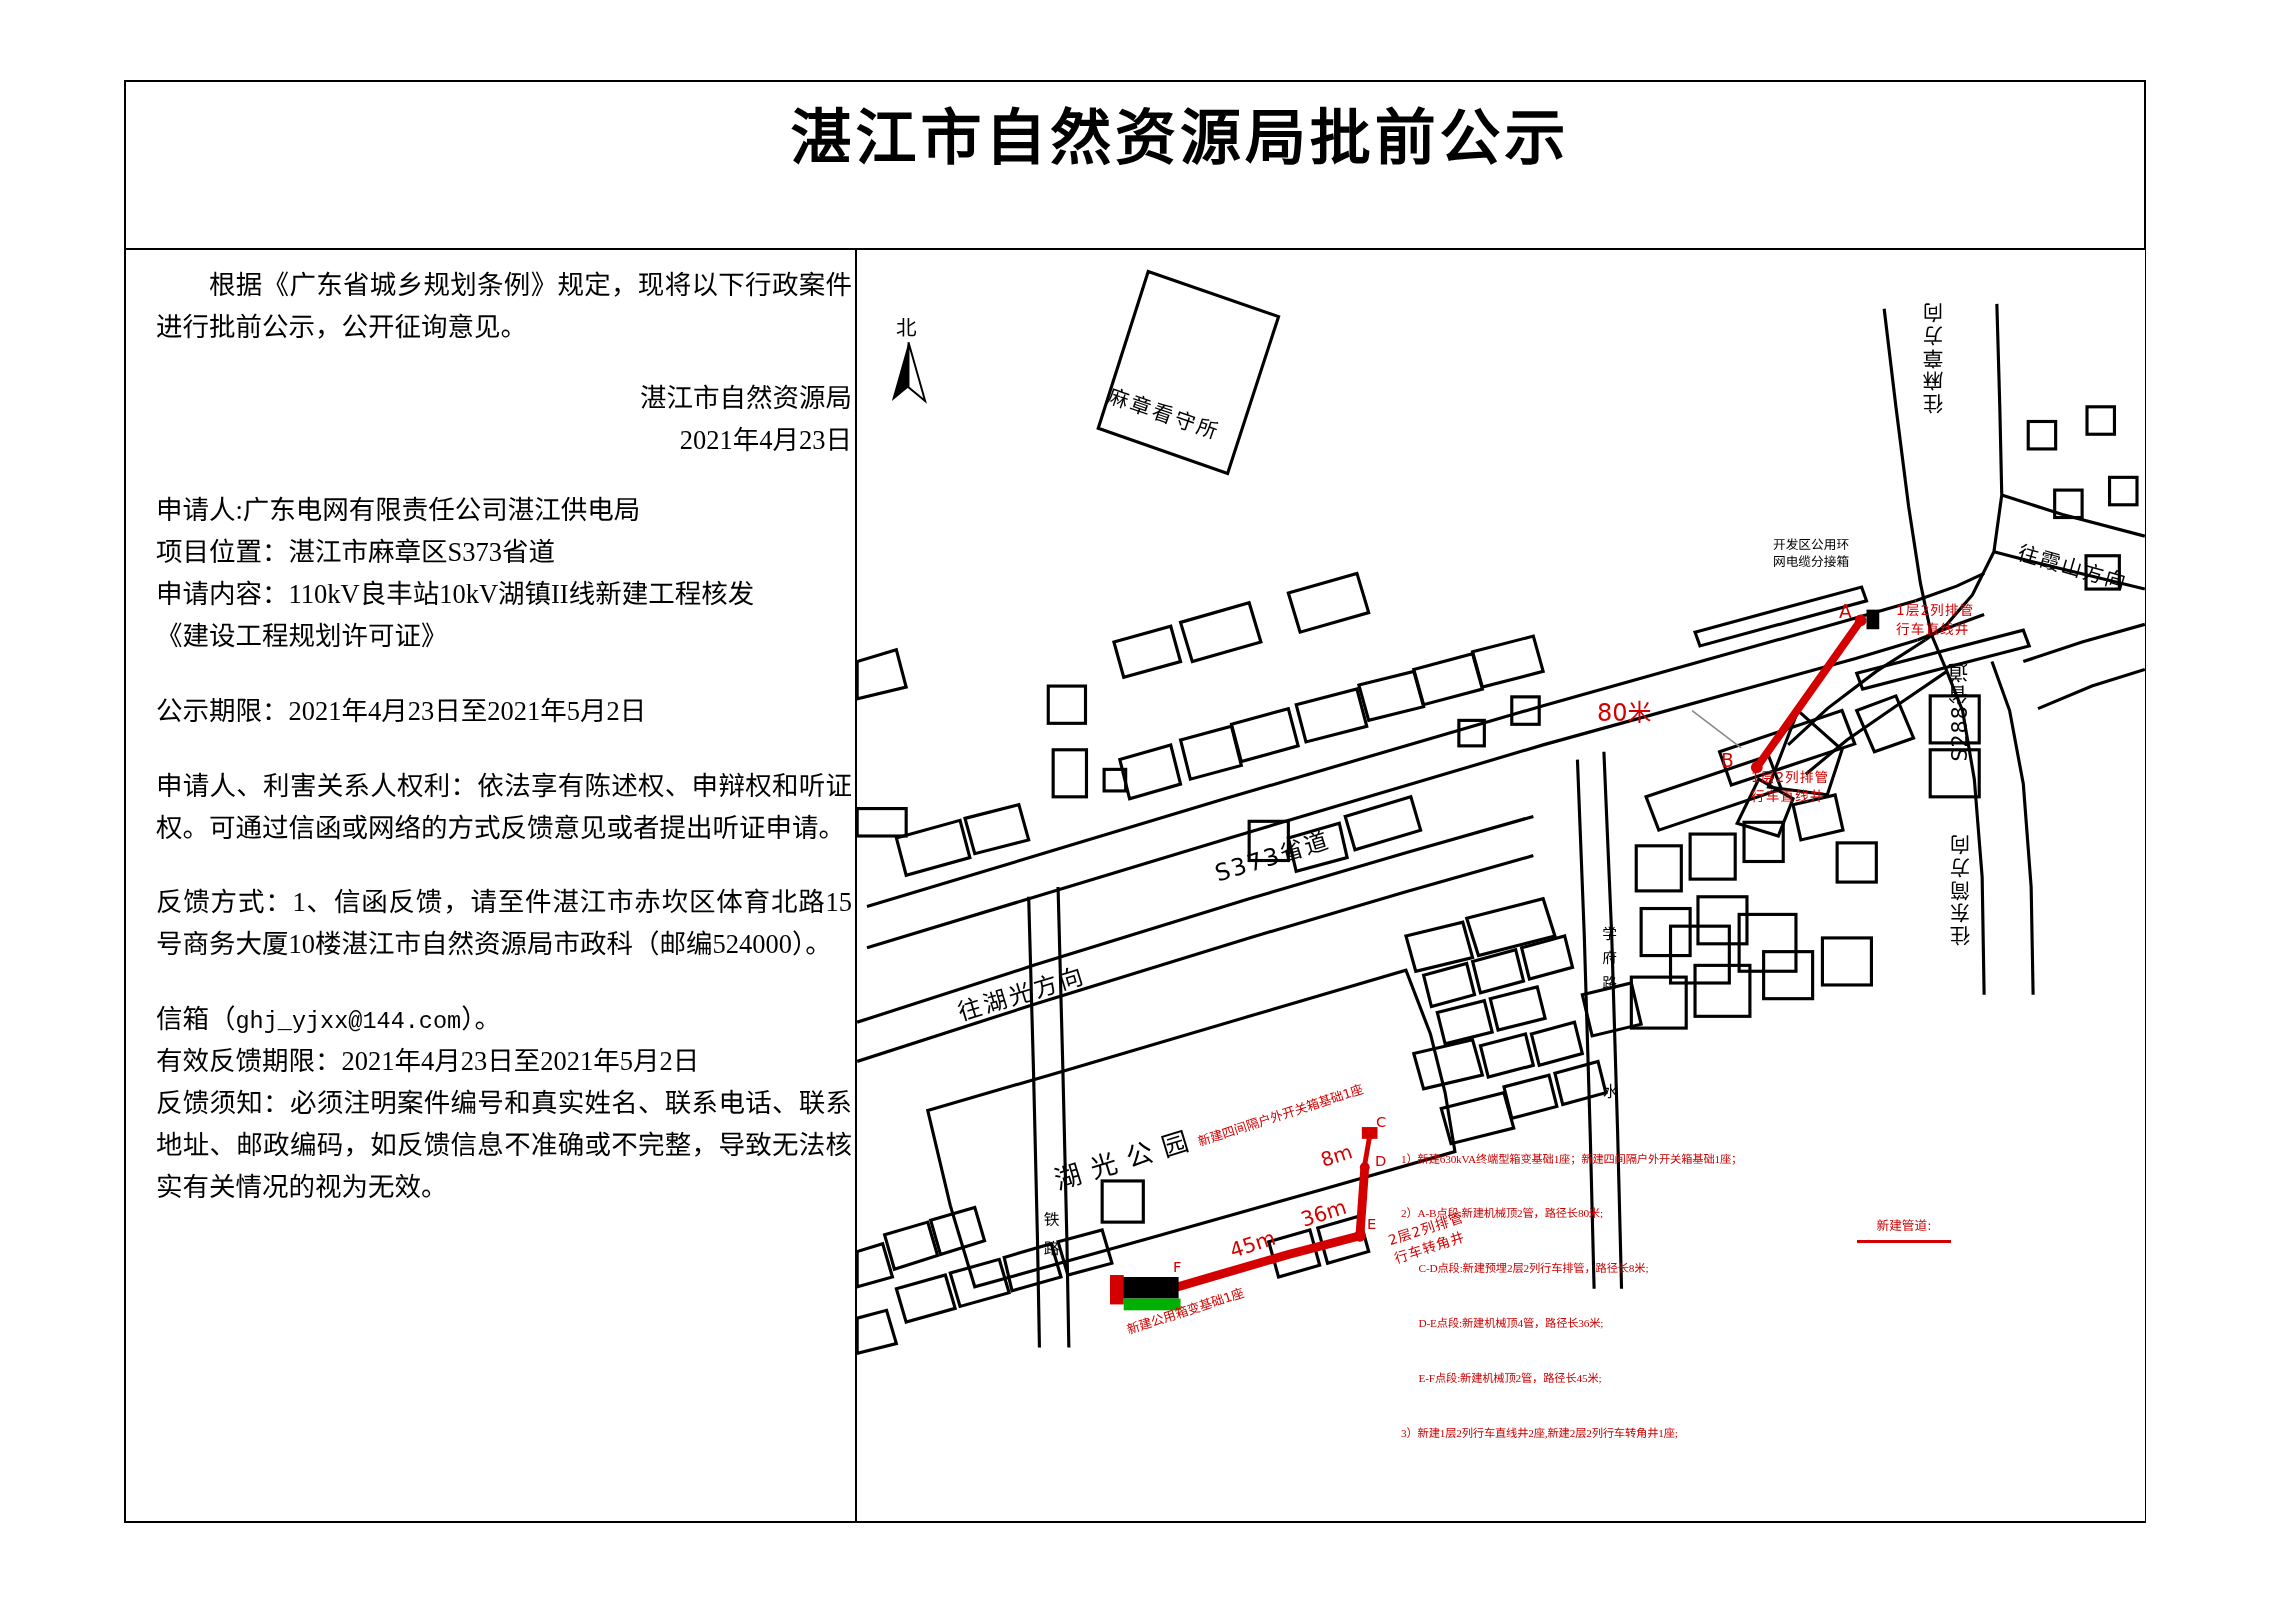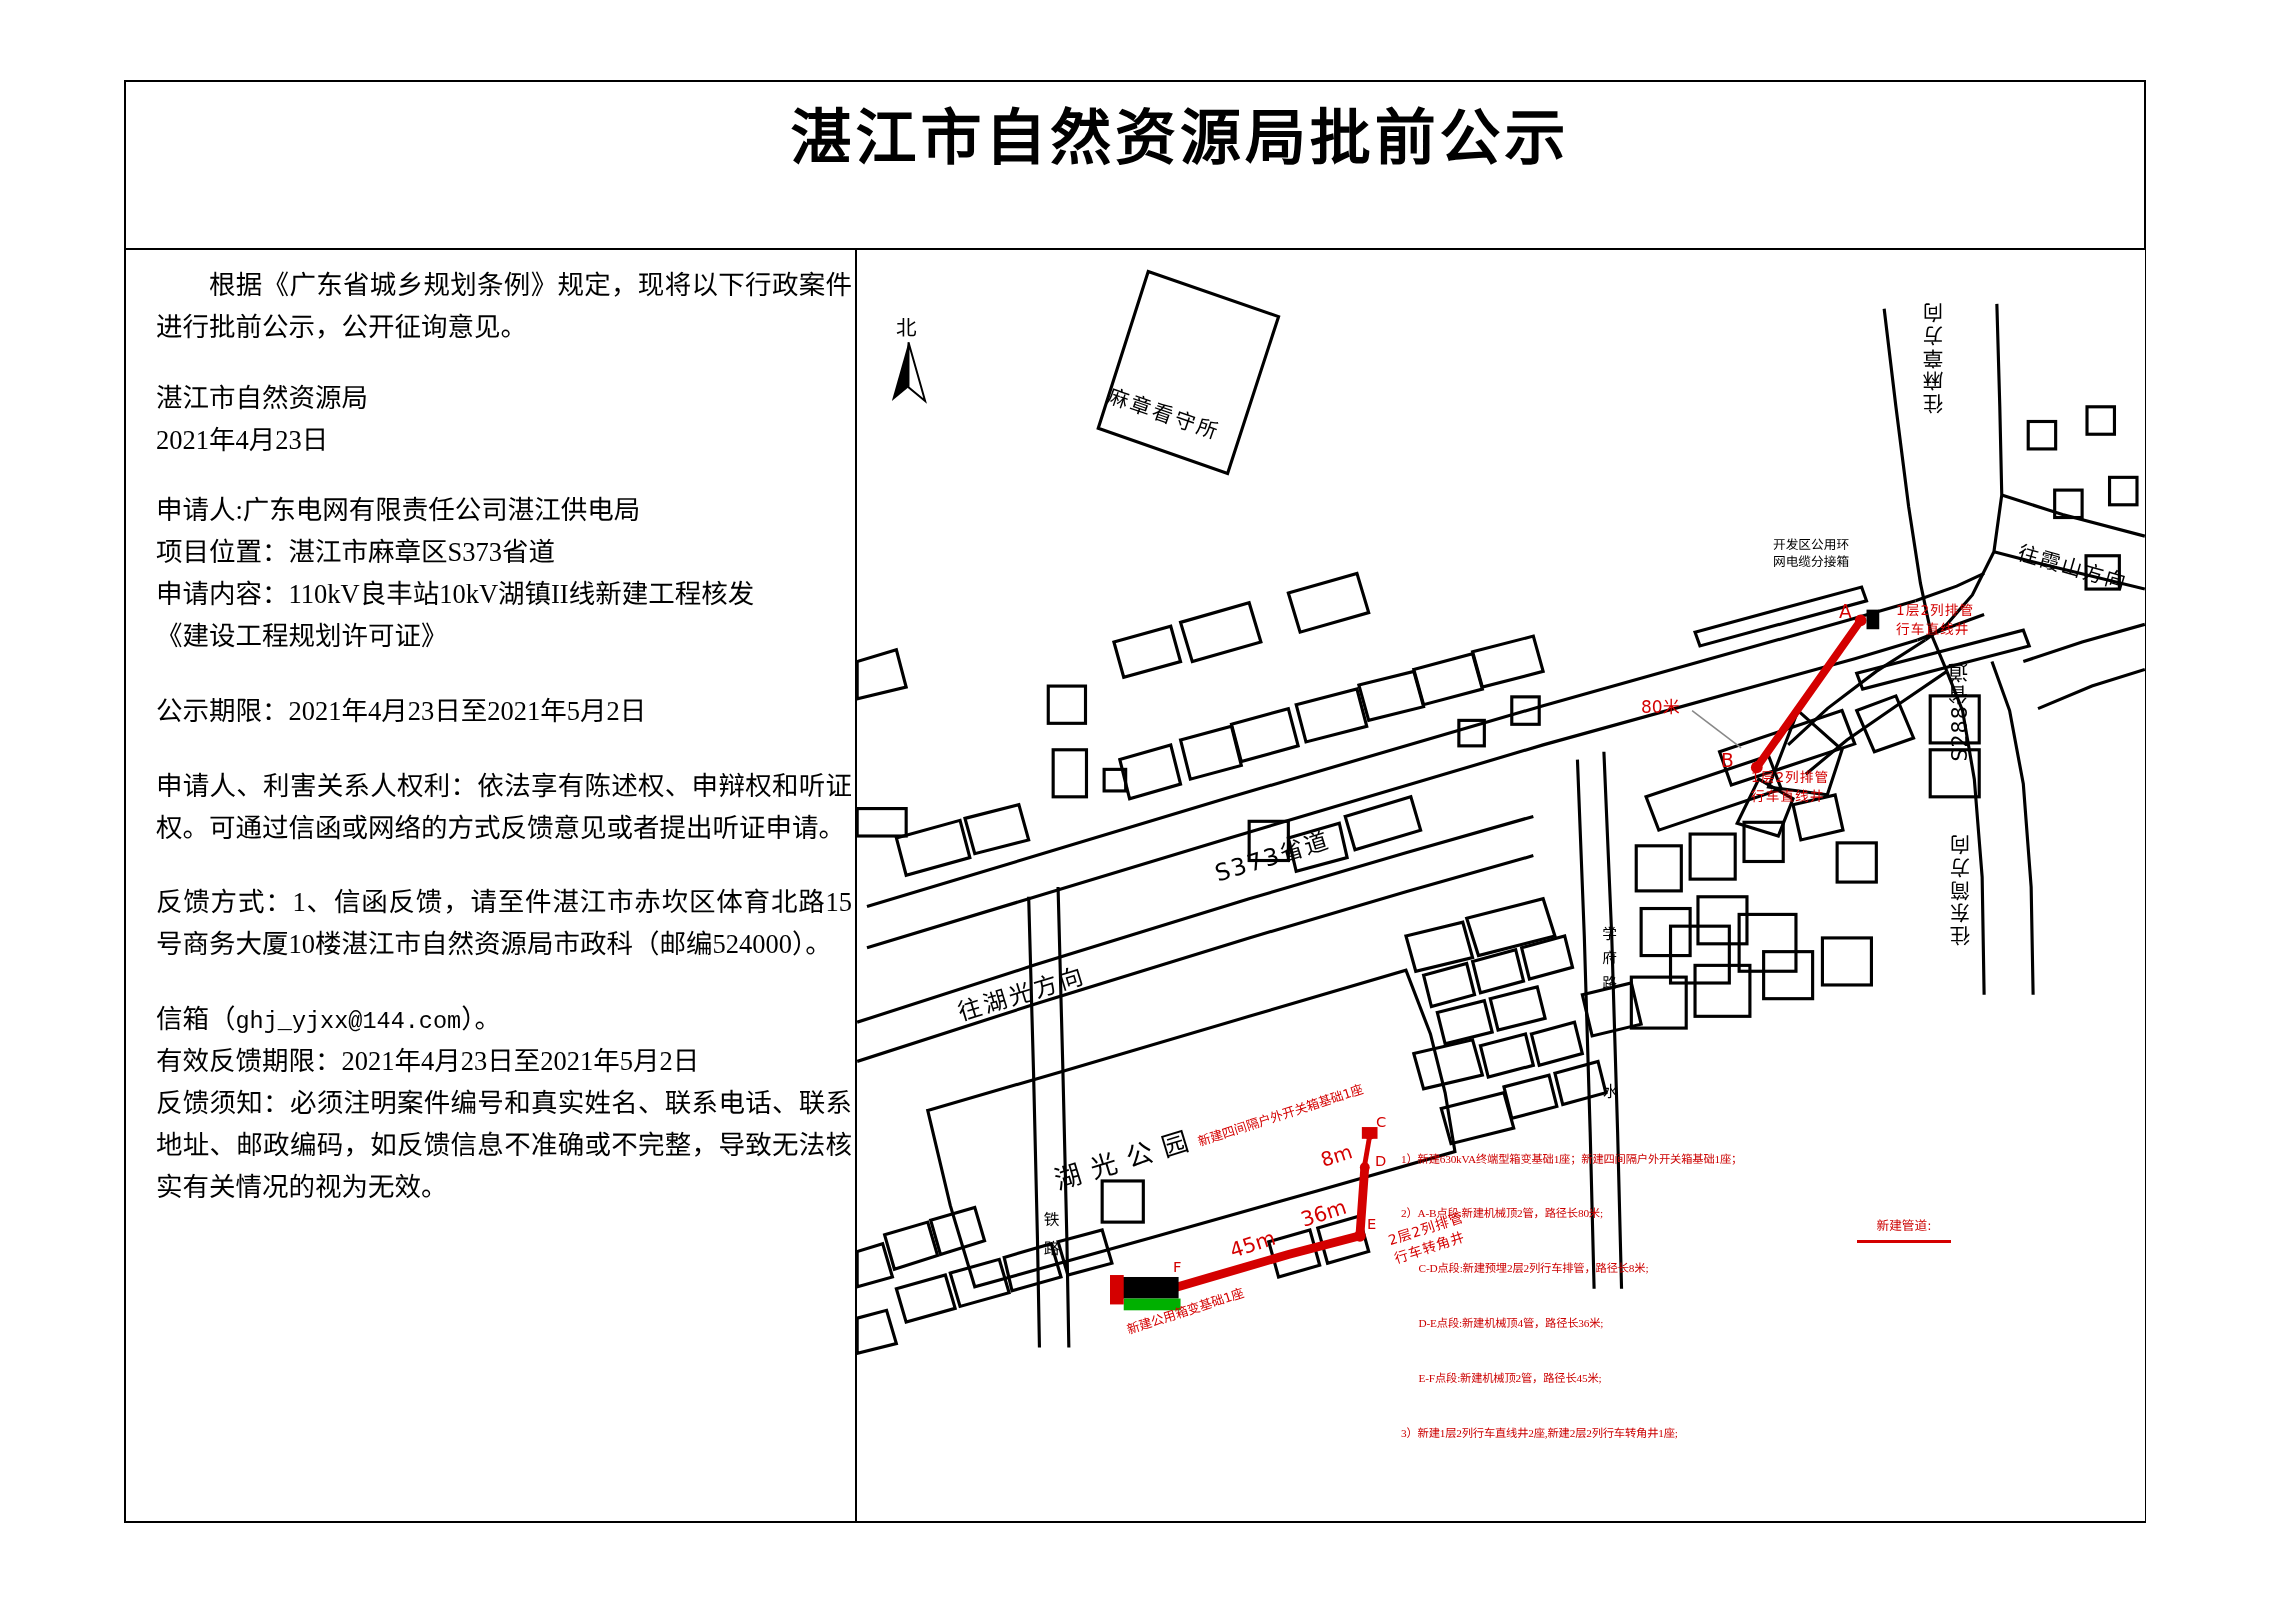--- a/index.html
+++ b/index.html
@@ -16,21 +16,21 @@
   
   .doc-title{position:absolute;left:124px;top:108px;width:2112px;text-align:center;
       font-family:"Liberation Serif","DejaVu Serif",serif;font-size:61px;font-weight:700;letter-spacing:3.9px;line-height:1;}
 
   
   .left-col{position:absolute;left:140px;top:265px;width:696px;
       font-family:"Liberation Serif","DejaVu Serif",serif;font-size:26.5px;line-height:1.58;
       text-align:justify;text-justify:inter-ideograph;margin-left:16px;}
   .left-col p{margin:0 0 0 0;}
   .p-indent{text-indent:2em;}
-  .p-right{text-align:left;}
+  .p-right{text-align:right;}
   .gap-md{height:29px;}
   .gap-lg{height:33px;}
   .mono{font-family:"Liberation Mono","DejaVu Sans Mono",monospace;font-size:23.5px;}
 
   
   .map{position:absolute;left:857px;top:250px;width:1288px;height:1271px;overflow:hidden;background:#fff;}
   .map svg{position:absolute;left:0;top:0;}
 
   .lbl{position:absolute;font-family:"DejaVu Sans","Liberation Sans",sans-serif;white-space:pre;}
   .lbl-k{color:#000;}
@@ -266,21 +266,21 @@
     <div class="lbl lbl-k" style="left:916px;top:286px;font-size:12.7px;line-height:1.35;">开发区公用环
 网电缆分接箱</div>
 
     <div class="lbl lbl-r" style="left:982px;top:351px;font-size:18.6px;">A</div>
     <div class="lbl lbl-r" style="left:864px;top:500px;font-size:18.6px;">B</div>
     <div class="lbl lbl-r" style="left:519px;top:863px;font-size:14.7px;">C</div>
     <div class="lbl lbl-r" style="left:518px;top:902px;font-size:14.7px;">D</div>
     <div class="lbl lbl-r" style="left:510px;top:965px;font-size:14.7px;">E</div>
     <div class="lbl lbl-r" style="left:316px;top:1008px;font-size:14.7px;">F</div>
 
-    <div class="lbl lbl-r" style="left:784px;top:443px;font-size:17px;">80米</div>
+    <div class="lbl lbl-r" style="left:740px;top:443px;font-size:24px;">80米</div>
     <div class="lbl lbl-r" style="left:461px;top:900px;font-size:19.6px;transform:rotate(-18deg);transform-origin:left top;">8m</div>
     <div class="lbl lbl-r" style="left:441px;top:959px;font-size:20.6px;transform:rotate(-18deg);transform-origin:left top;">36m</div>
     <div class="lbl lbl-r" style="left:370px;top:990px;font-size:20.6px;transform:rotate(-18deg);transform-origin:left top;">45m</div>
 
     <div class="lbl lbl-r" style="left:1039px;top:351px;font-size:13.7px;line-height:1.4;letter-spacing:1px;">1层2列排管
 行车直线井</div>
     <div class="lbl lbl-r" style="left:894px;top:518px;font-size:13.7px;line-height:1.4;letter-spacing:1px;">1层2列排管
 行车直线井</div>
     <div class="lbl lbl-r" style="left:529px;top:982px;font-size:13.7px;line-height:1.4;letter-spacing:1px;transform:rotate(-18deg);transform-origin:left top;">2层2列排管
 行车转角井</div>

